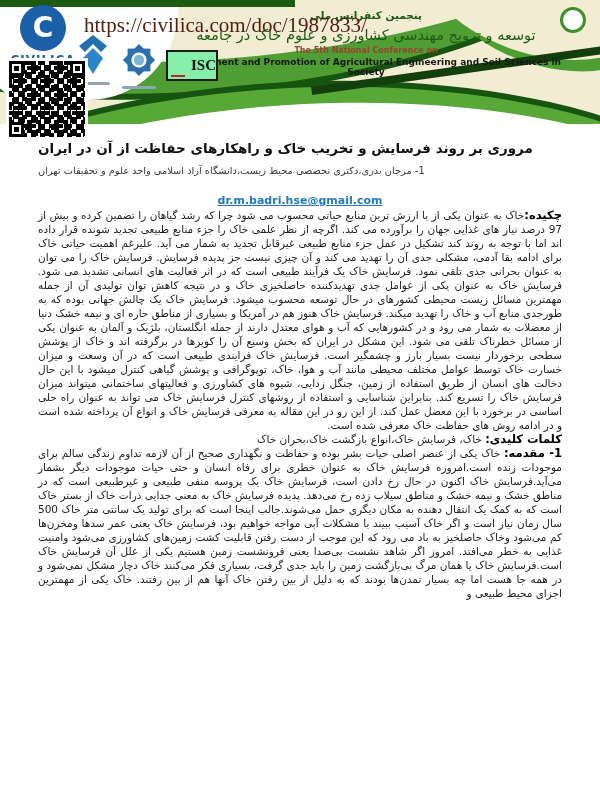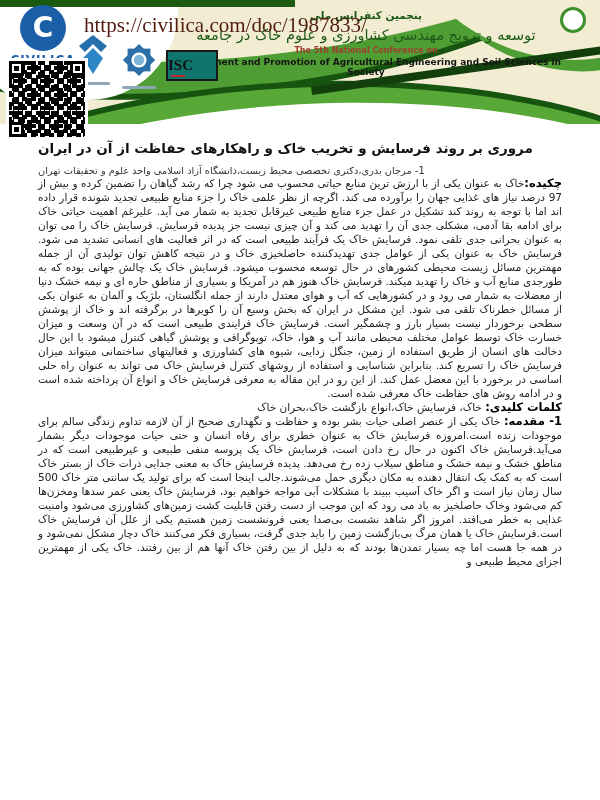--- a/index.html
+++ b/index.html
@@ -39,22 +39,22 @@
     background-size:9px 9px,13px 13px;background-position:0 0,3px 4px;}
   .qf{position:absolute;width:15px;height:15px;border:3px solid #000;background:#fff;box-sizing:border-box;}
   .qf::after{content:"";position:absolute;inset:2px;background:#000;}
   .qf.tl{left:0;top:0}.qf.tr{right:0;top:0}.qf.bl{left:0;bottom:0}
 
   
   .logo{position:absolute;z-index:8;text-align:center;}
   .azad{left:72px;top:34px;width:42px;}
   .star{left:118px;top:40px;width:42px;}
   .cap{height:3px;background:#8ea6b8;border-radius:2px;margin:2px 4px 0;}
-  .isc{left:166px;top:50px;width:48px;height:27px;background:#0f766e;border:2px solid #1a1a1a;
-       display:flex;align-items:center;justify-content:flex-start;position:absolute;z-index:8;}
+  .isc{left:166px;top:50px;width:48px;height:27px;background:#86efac;border:2px solid #1a1a1a;
+       display:flex;align-items:center;justify-content:flex-end;position:absolute;z-index:8;}
   .isc span{font-weight:bold;font-size:15px;color:#111;font-family:"Liberation Serif",serif;}
   .isc::after{content:"";position:absolute;left:3px;bottom:2px;width:14px;height:2px;background:#c0272d;}
 
   .doc-url{position:absolute;left:84px;top:13px;z-index:9;direction:ltr;
            font-family:"Liberation Serif",serif;font-size:21px;color:#511d10;text-align:center;}
   .conf{position:absolute;right:34px;top:9px;width:400px;text-align:center;z-index:7;}
   .conf .fa-small{font-size:10.5px;font-weight:bold;color:#1d5a16;}
   .conf .fa-main{font-size:14.5px;font-weight:normal;color:#1d5a16;margin-top:6px;}
   .conf .en-small{font-size:8px;font-weight:bold;color:#9c4030;margin-top:3px;}
   .conf .en-main{font-size:9px;font-weight:bold;color:#151515;margin-top:2px;}
@@ -132,19 +132,22 @@
   <div class="qr-inner">
     <div class="qf tl"></div>
     <div class="qf tr"></div>
     <div class="qf bl"></div>
   </div>
 </div>
 
 <div class="doc">
   <div class="title">مروری بر روند فرسایش و تخریب خاک و راهکارهای حفاظت از آن در ایران</div>
   <div class="author">1- مرجان بدری،دکتری تخصصی محیط زیست،دانشگاه آزاد اسلامی واحد علوم و تحقیقات تهران</div>
+  <div class="email-row">
+    <a>dr.m.badri.hse@gmail.com</a>
+  </div>
 
   <p class="block abstract"><b class="lead">چکیده:</b><span>خاک به عنوان یکی از با ارزش ترین منابع حیاتی محسوب می شود چرا که رشد گیاهان را تضمین کرده و بیش از 97 درصد نیاز های غذایی جهان را برآورده می کند. اگرچه از نظر علمی خاک را جزء منابع طبیعی تجدید شونده قرار داده اند اما با توجه به روند کند تشکیل در عمل جزء منابع طبیعی غیرقابل تجدید به شمار می آید. علیرغم اهمیت حیاتی خاک برای ادامه بقا آدمی، مشکلی جدی آن را تهدید می کند و آن چیزی نیست جز پدیده فرسایش. فرسایش خاک را می توان به عنوان بحرانی جدی تلقی نمود. فرسایش خاک یک فرآیند طبیعی است که در اثر فعالیت های انسانی تشدید می شود. فرسایش خاک به عنوان یکی از عوامل جدی تهدیدکننده حاصلخیزی خاک و در نتیجه کاهش توان تولیدی آن از جمله مهمترین مسائل زیست محیطی کشورهای در حال توسعه محسوب میشود. فرسایش خاک یک چالش جهانی بوده که به طورجدی منابع آب و خاک را تهدید میکند. فرسایش خاک هنوز هم در آمریکا و بسیاری از مناطق حاره ای و نیمه خشک دنیا از معضلات به شمار می رود و در کشورهایی که آب و هوای معتدل دارند از جمله انگلستان، بلژیک و آلمان به عنوان یکی از مسائل خطرناک تلقی می شود. این مشکل در ایران که بخش وسیع آن را کویرها در برگرفته اند و خاک از پوشش سطحی برخوردار نیست بسیار بارز و چشمگیر است. فرسایش خاک فرایندی طبیعی است که در آن وسعت و میزان خسارت خاک توسط عوامل مختلف محیطی مانند آب و هوا، خاک، توپوگرافی و پوشش گیاهی کنترل میشود با این حال دخالت های انسان از طریق استفاده از زمین، جنگل زدایی، شیوه های کشاورزی و فعالیتهای ساختمانی میتواند میزان فرسایش خاک را تسریع کند. بنابراین شناسایی و استفاده از روشهای کنترل فرسایش خاک می تواند به عنوان راه حلی اساسی در برخورد با این معضل عمل کند. از این رو در این مقاله به معرفی فرسایش خاک و انواع آن پرداخته شده است و در ادامه روش های حفاظت خاک معرفی شده است.</span></p>
 
   <p class="block keywords"><b class="lead">کلمات کلیدی:</b><span> خاک، فرسایش خاک،انواع بازگشت خاک،بحران خاک</span></p>
 
   <p class="block intro"><b class="lead">1- مقدمه:</b><span> خاک یکی از عنصر اصلی حیات بشر بوده و حفاظت و نگهداری صحیح از آن لازمه تداوم زندگی سالم برای موجودات زنده است.امروزه فرسایش خاک به عنوان خطری برای رفاه انسان و حتی حیات موجودات دیگر بشمار می‌آید.فرسایش خاک اکنون در حال رخ دادن است، فرسایش خاک یک پروسه منفی طبیعی و غیرطبیعی است که در مناطق خشک و نیمه خشک و مناطق سیلاب زده رخ می‌دهد. پدیده فرسایش خاک به معنی جدایی ذرات خاک از بستر خاک است که به کمک یک انتقال دهنده به مکان دیگری حمل می‌شوند.جالب اینجا است که برای تولید یک سانتی متر خاک 500 سال زمان نیاز است و اگر خاک آسیب ببیند با مشکلات آبی مواجه خواهیم بود، فرسایش خاک یعنی عمر سدها ومخزن‌ها کم می‌شود وخاک حاصلخیز به باد می رود که این موجب از دست رفتن قابلیت کشت زمین‌های کشاورزی می‌شود وامنیت غذایی به خطر می‌افتد. امروز اگر شاهد نشست بی‌صدا یعنی فرونشست زمین هستیم یکی از علل آن فرسایش خاک است.فرسایش خاک یا همان مرگ بی‌بازگشت زمین را باید جدی گرفت، بسیاری فکر می‌کنند خاک دچار مشکل نمی‌شود و در همه جا هست اما چه بسیار تمدن‌ها بودند که به دلیل از بین رفتن خاک آنها هم از بین رفتند. خاک یکی از مهمترین اجزای محیط طبیعی و</span></p>
 </div>
 
 </body></html>

